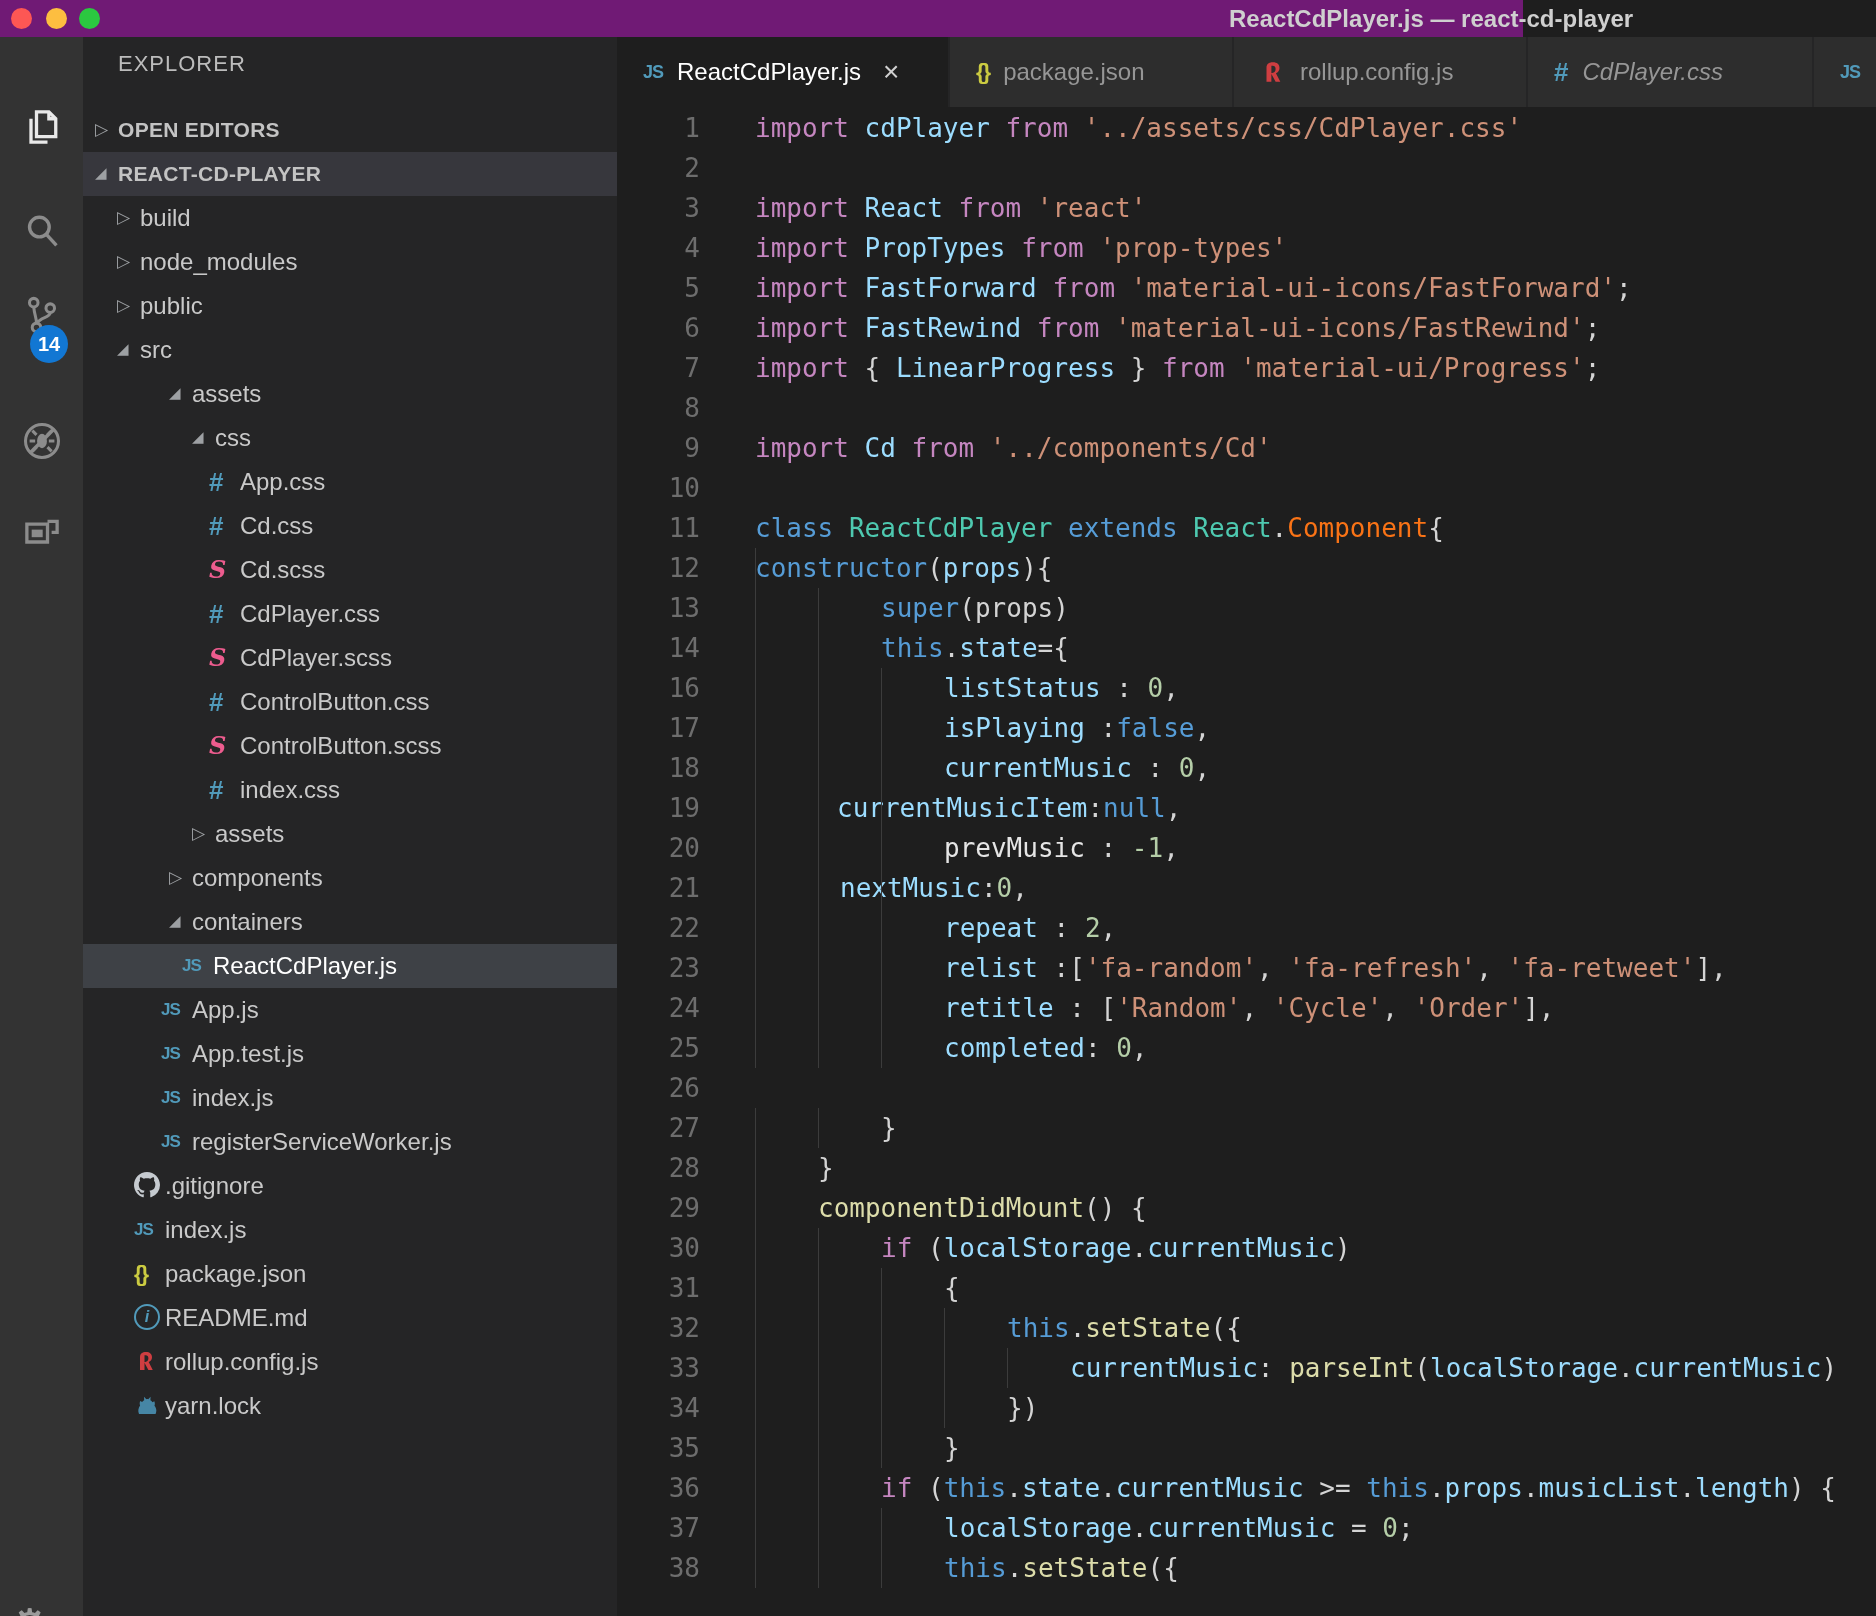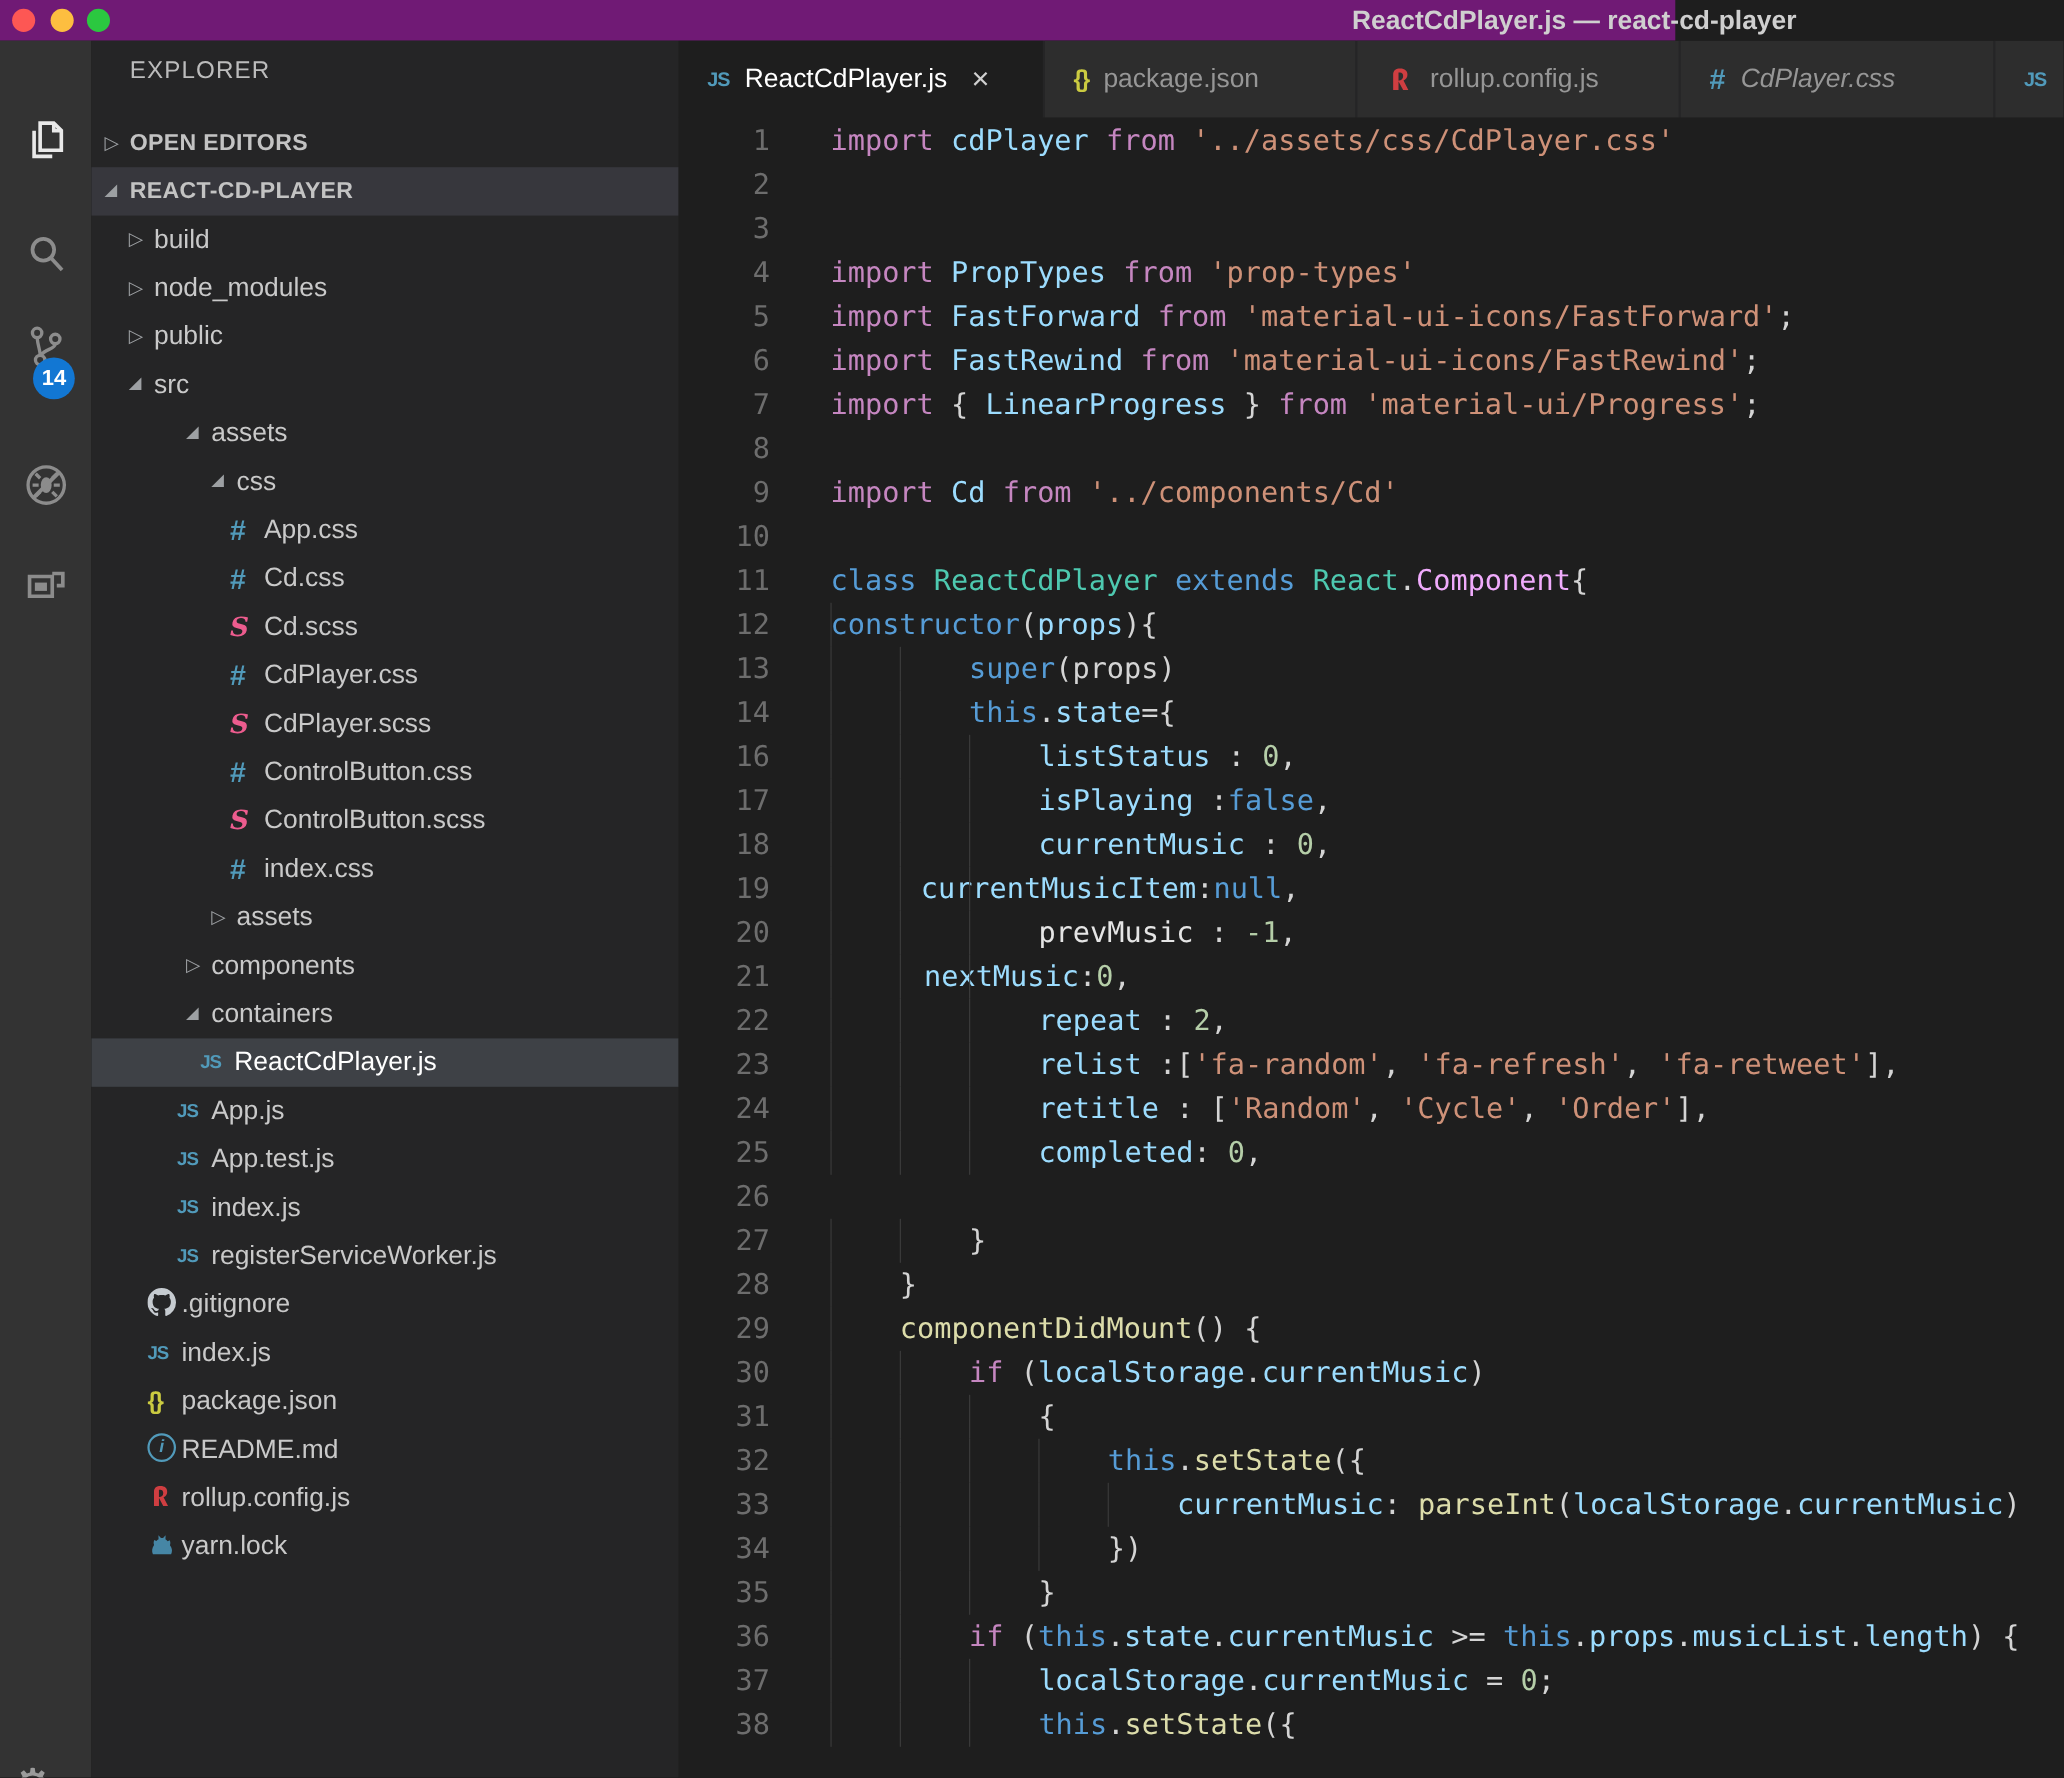--- a/index.html
+++ b/index.html
@@ -266,29 +266,29 @@
     <div class="tab" style="left: 1197px; width: 120px;">
       <span class="ti ti-js">JS</span>
       <span class="t-lbl"></span>
     </div>
   </div>
 
 <div id="editor">
   <div id="code">
       <div class="cl"><span class="ln">1</span><span class="ct" style="padding-left:0px"><span style="color:#c586c0">import </span><span style="color:#9cdcfe">cdPlayer </span><span style="color:#c586c0">from </span><span style="color:#ce9178">'../assets/css/CdPlayer.css'</span></span></div>
       <div class="cl"><span class="ln">2</span><span class="ct" style="padding-left:0px"></span></div>
-      <div class="cl"><span class="ln">3</span></div>
+      <div class="cl"><span class="ln">3</span><span class="ct" style="padding-left:0px"><span style="color:#c586c0">import </span><span style="color:#9cdcfe">React </span><span style="color:#c586c0">from </span><span style="color:#ce9178">'react'</span></span></div>
       <div class="cl"><span class="ln">4</span><span class="ct" style="padding-left:0px"><span style="color:#c586c0">import </span><span style="color:#9cdcfe">PropTypes </span><span style="color:#c586c0">from </span><span style="color:#ce9178">'prop-types'</span></span></div>
       <div class="cl"><span class="ln">5</span><span class="ct" style="padding-left:0px"><span style="color:#c586c0">import </span><span style="color:#9cdcfe">FastForward </span><span style="color:#c586c0">from </span><span style="color:#ce9178">'material-ui-icons/FastForward'</span><span style="color:#d4d4d4">;</span></span></div>
       <div class="cl"><span class="ln">6</span><span class="ct" style="padding-left:0px"><span style="color:#c586c0">import </span><span style="color:#9cdcfe">FastRewind </span><span style="color:#c586c0">from </span><span style="color:#ce9178">'material-ui-icons/FastRewind'</span><span style="color:#d4d4d4">;</span></span></div>
       <div class="cl"><span class="ln">7</span><span class="ct" style="padding-left:0px"><span style="color:#c586c0">import </span><span style="color:#d4d4d4">{ </span><span style="color:#9cdcfe">LinearProgress </span><span style="color:#d4d4d4">} </span><span style="color:#c586c0">from </span><span style="color:#ce9178">'material-ui/Progress'</span><span style="color:#d4d4d4">;</span></span></div>
       <div class="cl"><span class="ln">8</span><span class="ct" style="padding-left:0px"></span></div>
       <div class="cl"><span class="ln">9</span><span class="ct" style="padding-left:0px"><span style="color:#c586c0">import </span><span style="color:#9cdcfe">Cd </span><span style="color:#c586c0">from </span><span style="color:#ce9178">'../components/Cd'</span></span></div>
       <div class="cl"><span class="ln">10</span><span class="ct" style="padding-left:0px"></span></div>
-      <div class="cl"><span class="ln">11</span><span class="ct" style="padding-left:0px"><span style="color:#569cd6">class </span><span style="color:#4ec9b0">ReactCdPlayer </span><span style="color:#569cd6">extends </span><span style="color:#4ec9b0">React</span><span style="color:#d4d4d4">.</span><span style="color:#f0abfc">Component</span><span style="color:#d4d4d4">{</span></span></div>
+      <div class="cl"><span class="ln">11</span><span class="ct" style="padding-left:0px"><span style="color:#569cd6">class </span><span style="color:#4ec9b0">ReactCdPlayer </span><span style="color:#569cd6">extends </span><span style="color:#4ec9b0">React</span><span style="color:#d4d4d4">.</span><span style="color:#f97316">Component</span><span style="color:#d4d4d4">{</span></span></div>
       <div class="cl"><span class="ln">12</span><span class="ct" style=""><span class="g" style="left:0px"></span><span style="color:#569cd6">constructor</span><span style="color:#d4d4d4">(</span><span style="color:#9cdcfe">props</span><span style="color:#d4d4d4">){</span></span></div>
       <div class="cl"><span class="ln">13</span><span class="ct" style="padding-left:126px"><span class="g" style="left:0px"></span><span class="g" style="left:63px"></span><span style="color:#569cd6">super</span><span style="color:#d4d4d4">(props)</span></span></div>
       <div class="cl"><span class="ln">14</span><span class="ct" style="padding-left:126px"><span class="g" style="left:0px"></span><span class="g" style="left:63px"></span><span style="color:#569cd6">this</span><span style="color:#d4d4d4">.</span><span style="color:#9cdcfe">state</span><span style="color:#d4d4d4">={</span></span></div>
       <div class="cl"><span class="ln">16</span><span class="ct" style="padding-left:189px"><span class="g" style="left:0px"></span><span class="g" style="left:63px"></span><span class="g" style="left:126px"></span><span style="color:#9cdcfe">listStatus </span><span style="color:#d4d4d4">: </span><span style="color:#b5cea8">0</span><span style="color:#d4d4d4">,</span></span></div>
       <div class="cl"><span class="ln">17</span><span class="ct" style="padding-left:189px"><span class="g" style="left:0px"></span><span class="g" style="left:63px"></span><span class="g" style="left:126px"></span><span style="color:#9cdcfe">isPlaying </span><span style="color:#d4d4d4">:</span><span style="color:#569cd6">false</span><span style="color:#d4d4d4">,</span></span></div>
       <div class="cl"><span class="ln">18</span><span class="ct" style="padding-left:189px"><span class="g" style="left:0px"></span><span class="g" style="left:63px"></span><span class="g" style="left:126px"></span><span style="color:#9cdcfe">currentMusic </span><span style="color:#d4d4d4">: </span><span style="color:#b5cea8">0</span><span style="color:#d4d4d4">,</span></span></div>
       <div class="cl"><span class="ln">19</span><span class="ct" style="padding-left:82px"><span class="g" style="left:0px"></span><span class="g" style="left:63px"></span><span class="g" style="left:126px"></span><span style="color:#9cdcfe">currentMusicItem</span><span style="color:#d4d4d4">:</span><span style="color:#569cd6">null</span><span style="color:#d4d4d4">,</span></span></div>
       <div class="cl"><span class="ln">20</span><span class="ct" style="padding-left:189px"><span class="g" style="left:0px"></span><span class="g" style="left:63px"></span><span class="g" style="left:126px"></span><span style="color:#e5e5e5">prevMusic </span><span style="color:#d4d4d4">: </span><span style="color:#b5cea8">-1</span><span style="color:#d4d4d4">,</span></span></div>
       <div class="cl"><span class="ln">21</span><span class="ct" style="padding-left:85px"><span class="g" style="left:0px"></span><span class="g" style="left:63px"></span><span class="g" style="left:126px"></span><span style="color:#9cdcfe">nextMusic</span><span style="color:#d4d4d4">:</span><span style="color:#b5cea8">0</span><span style="color:#d4d4d4">,</span></span></div>
       <div class="cl"><span class="ln">22</span><span class="ct" style="padding-left:189px"><span class="g" style="left:0px"></span><span class="g" style="left:63px"></span><span class="g" style="left:126px"></span><span style="color:#9cdcfe">repeat </span><span style="color:#d4d4d4">: </span><span style="color:#b5cea8">2</span><span style="color:#d4d4d4">,</span></span></div>

